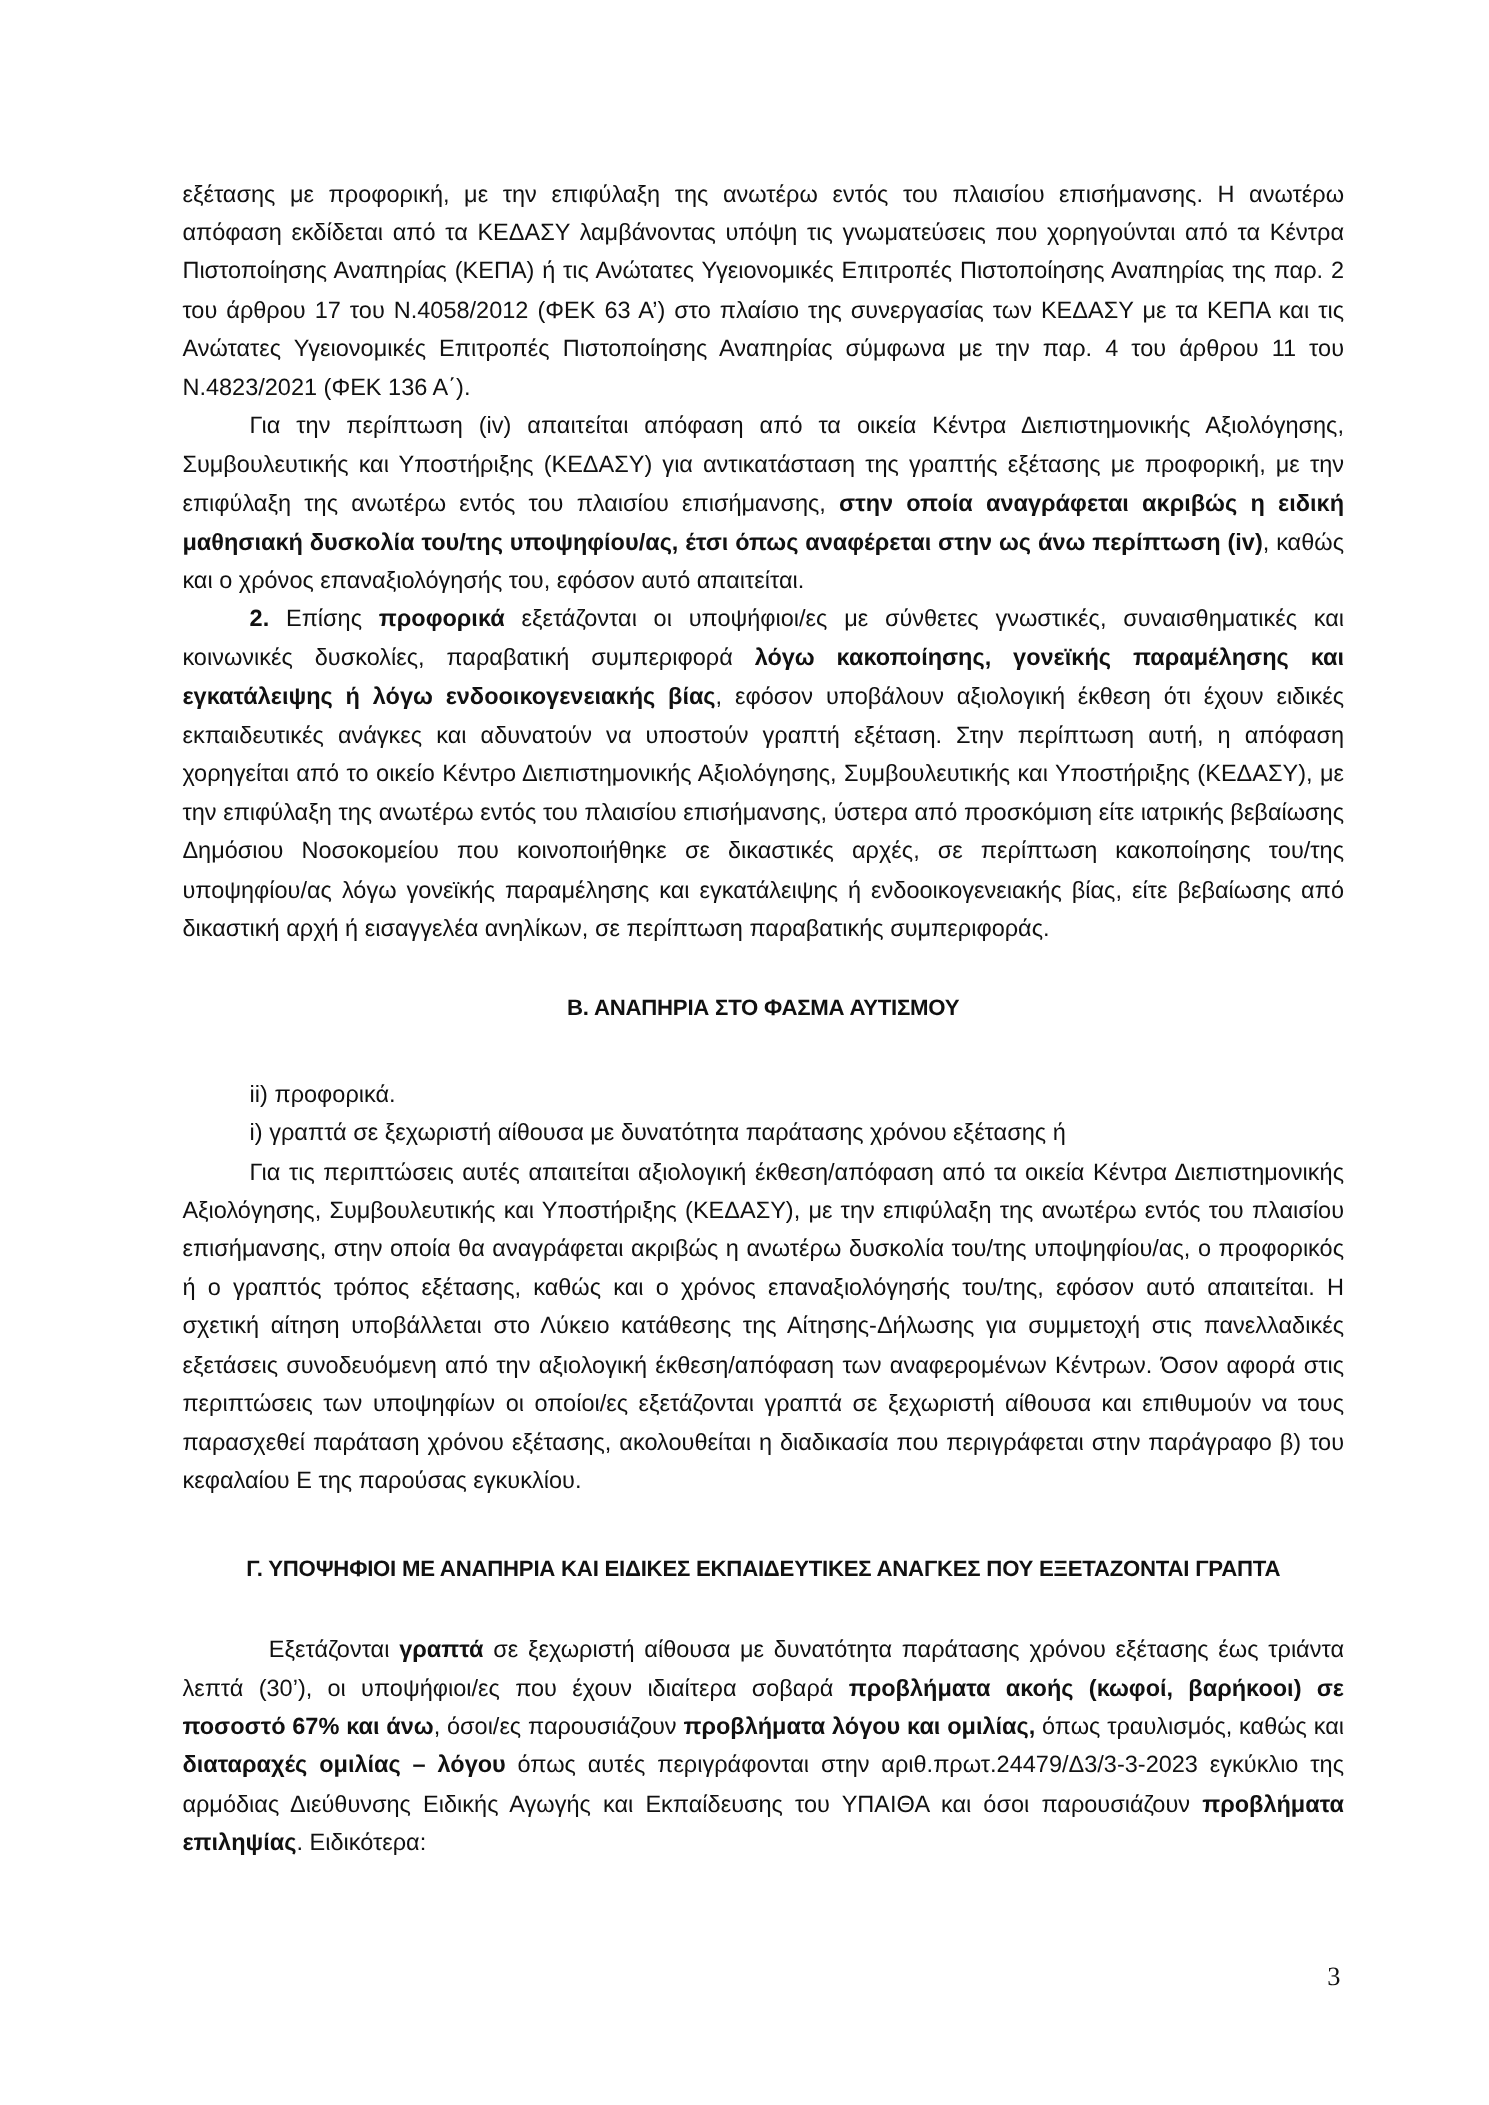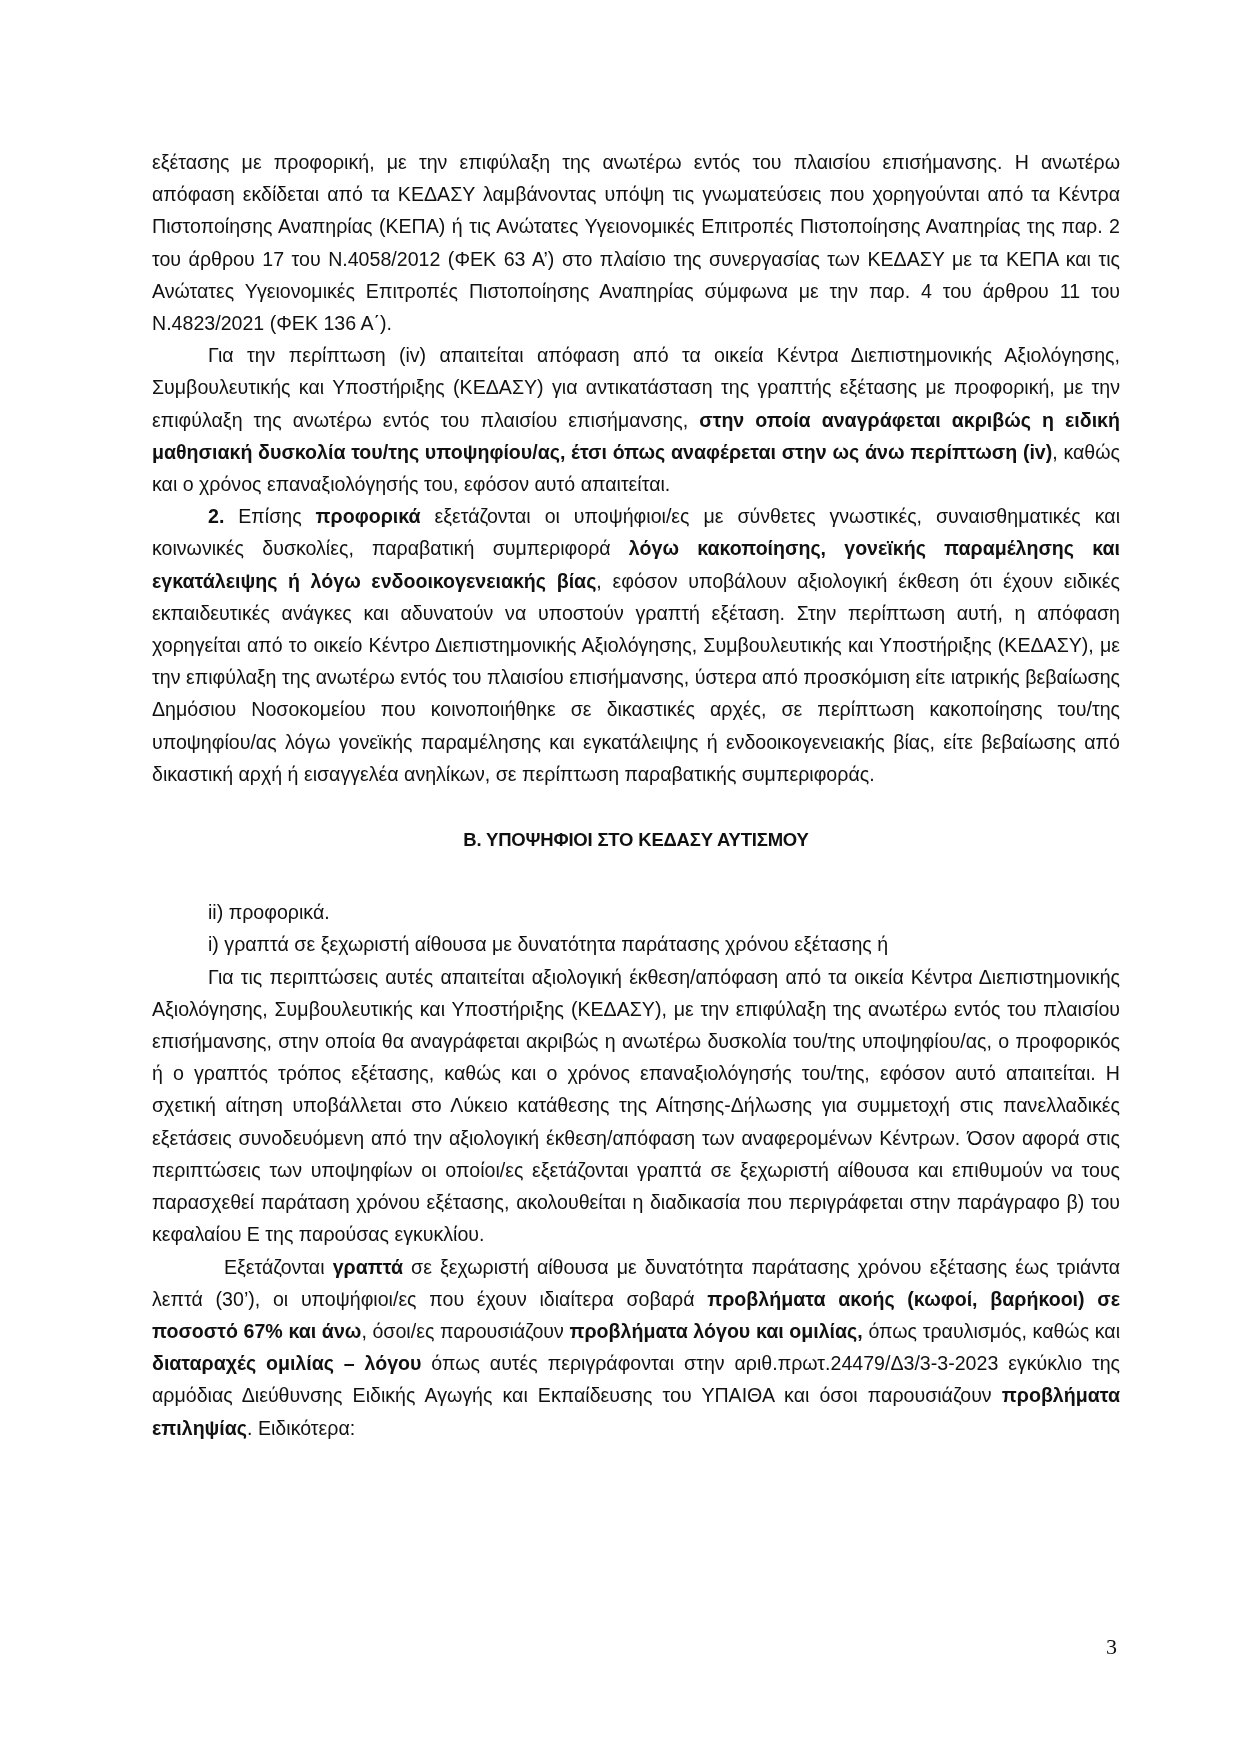--- a/index.html
+++ b/index.html
@@ -37,26 +37,27 @@
 
 <div class="page">
   <div class="content">
 
     <p class="p"><span class="run">εξέτασης με προφορική, με την επιφύλαξη της ανωτέρω εντός του πλαισίου επισήμανσης. Η ανωτέρω απόφαση εκδίδεται από τα ΚΕΔΑΣΥ λαμβάνοντας υπόψη τις γνωματεύσεις που χορηγούνται από τα Κέντρα Πιστοποίησης Αναπηρίας (ΚΕΠΑ) ή τις Ανώτατες Υγειονομικές Επιτροπές Πιστοποίησης Αναπηρίας της παρ. 2 του άρθρου 17 του Ν.4058/2012 (ΦΕΚ 63 Α’) στο πλαίσιο της συνεργασίας των ΚΕΔΑΣΥ με τα ΚΕΠΑ και τις Ανώτατες Υγειονομικές Επιτροπές Πιστοποίησης Αναπηρίας σύμφωνα με την παρ. 4 του άρθρου 11 του Ν.4823/2021 (ΦΕΚ 136 Α΄).</span></p>
 
     <p class="p indent"><span class="run">Για την περίπτωση (iv) απαιτείται απόφαση από τα οικεία Κέντρα Διεπιστημονικής Αξιολόγησης, Συμβουλευτικής και Υποστήριξης (ΚΕΔΑΣΥ) για αντικατάσταση της γραπτής εξέτασης με προφορική, με την επιφύλαξη της ανωτέρω εντός του πλαισίου επισήμανσης, </span><span class="run bold">στην οποία αναγράφεται ακριβώς η ειδική μαθησιακή δυσκολία του/της υποψηφίου/ας, έτσι όπως αναφέρεται στην ως άνω περίπτωση (iv)</span><span class="run">, καθώς και ο χρόνος επαναξιολόγησής του, εφόσον αυτό απαιτείται.</span></p>
 
     <p class="p indent"><span class="run bold">2.</span><span class="run"> Επίσης </span><span class="run bold">προφορικά</span><span class="run"> εξετάζονται οι υποψήφιοι/ες με σύνθετες γνωστικές, συναισθηματικές και κοινωνικές δυσκολίες, παραβατική συμπεριφορά </span><span class="run bold">λόγω κακοποίησης, γονεϊκής παραμέλησης και εγκατάλειψης ή λόγω ενδοοικογενειακής βίας</span><span class="run">, εφόσον υποβάλουν αξιολογική έκθεση ότι έχουν ειδικές εκπαιδευτικές ανάγκες και αδυνατούν να υποστούν γραπτή εξέταση. Στην περίπτωση αυτή, η απόφαση χορηγείται από το οικείο Κέντρο Διεπιστημονικής Αξιολόγησης, Συμβουλευτικής και Υποστήριξης (ΚΕΔΑΣΥ), με την επιφύλαξη της ανωτέρω εντός του πλαισίου επισήμανσης, ύστερα από προσκόμιση είτε ιατρικής βεβαίωσης Δημόσιου Νοσοκομείου που κοινοποιήθηκε σε δικαστικές αρχές, σε περίπτωση κακοποίησης του/της υποψηφίου/ας λόγω γονεϊκής παραμέλησης και εγκατάλειψης ή ενδοοικογενειακής βίας, είτε βεβαίωσης από δικαστική αρχή ή εισαγγελέα ανηλίκων, σε περίπτωση παραβατικής συμπεριφοράς.</span></p>
 
-    <h2 class="heading h-b">Β. ΥΠΟΨΗΦΙΟΙ  ΣΤΟ ΚΕΔΑΣΥ ΑΥΤΙΣΜΟΥ</h2>
+    <h2 class="heading h-b">Β. ΑΝΑΠΗΡΙΑ  ΣΤΟ ΦΑΣΜΑ ΑΥΤΙΣΜΟΥ</h2>
 
     <p class="list-line"><span class="run">ii) </span><span class="run bold">προφορικά</span><span class="run">.</span></p>
     <p class="list-line"><span class="run">i) </span><span class="run bold">γραπτά</span><span class="run"> σε ξεχωριστή αίθουσα με δυνατότητα παράτασης χρόνου εξέτασης </span><span class="run bold">ή</span></p>
 
     <p class="p indent"><span class="run">Για τις περιπτώσεις αυτές απαιτείται αξιολογική έκθεση/απόφαση από τα οικεία Κέντρα Διεπιστημονικής Αξιολόγησης, Συμβουλευτικής και Υποστήριξης (ΚΕΔΑΣΥ), με την επιφύλαξη της ανωτέρω εντός του πλαισίου επισήμανσης, στην οποία θα αναγράφεται ακριβώς η ανωτέρω δυσκολία του/της υποψηφίου/ας, ο προφορικός ή ο γραπτός τρόπος εξέτασης, καθώς και ο χρόνος επαναξιολόγησής του/της, εφόσον αυτό απαιτείται. Η σχετική αίτηση υποβάλλεται στο Λύκειο κατάθεσης της Αίτησης-Δήλωσης για συμμετοχή στις πανελλαδικές εξετάσεις συνοδευόμενη από την αξιολογική έκθεση/απόφαση των αναφερομένων Κέντρων. Όσον αφορά στις περιπτώσεις των υποψηφίων οι οποίοι/ες εξετάζονται γραπτά σε ξεχωριστή αίθουσα και επιθυμούν να τους παρασχεθεί παράταση χρόνου εξέτασης, ακολουθείται η διαδικασία που περιγράφεται στην παράγραφο β) του κεφαλαίου Ε της παρούσας εγκυκλίου.</span></p>
 
+    <h2 class="heading h-g">Γ. ΥΠΟΨΗΦΙΟΙ ΜΕ ΑΝΑΠΗΡΙΑ ΚΑΙ ΕΙΔΙΚΕΣ ΕΚΠΑΙΔΕΥΤΙΚΕΣ ΑΝΑΓΚΕΣ ΠΟΥ ΕΞΕΤΑΖΟΝΤΑΙ ΓΡΑΠΤΑ</h2>
 
     <p class="p indent-big"><span class="run">Εξετάζονται </span><span class="run bold">γραπτά</span><span class="run"> σε ξεχωριστή αίθουσα με δυνατότητα παράτασης χρόνου εξέτασης έως τριάντα λεπτά (30’), οι υποψήφιοι/ες που έχουν ιδιαίτερα σοβαρά </span><span class="run bold">προβλήματα ακοής (κωφοί, βαρήκοοι) σε ποσοστό 67% και άνω</span><span class="run">, όσοι/ες παρουσιάζουν </span><span class="run bold">προβλήματα λόγου και ομιλίας,</span><span class="run"> όπως τραυλισμός, καθώς και </span><span class="run bold">διαταραχές ομιλίας – λόγου</span><span class="run"> όπως αυτές περιγράφονται στην αριθ.πρωτ.24479/Δ3/3-3-2023 εγκύκλιο της αρμόδιας Διεύθυνσης Ειδικής Αγωγής και Εκπαίδευσης του ΥΠΑΙΘΑ και όσοι παρουσιάζουν </span><span class="run bold">προβλήματα επιληψίας</span><span class="run">. Ειδικότερα:</span></p>
 
   </div>
 
   <div class="page-number">3</div>
 </div>
 
 </body></html>

